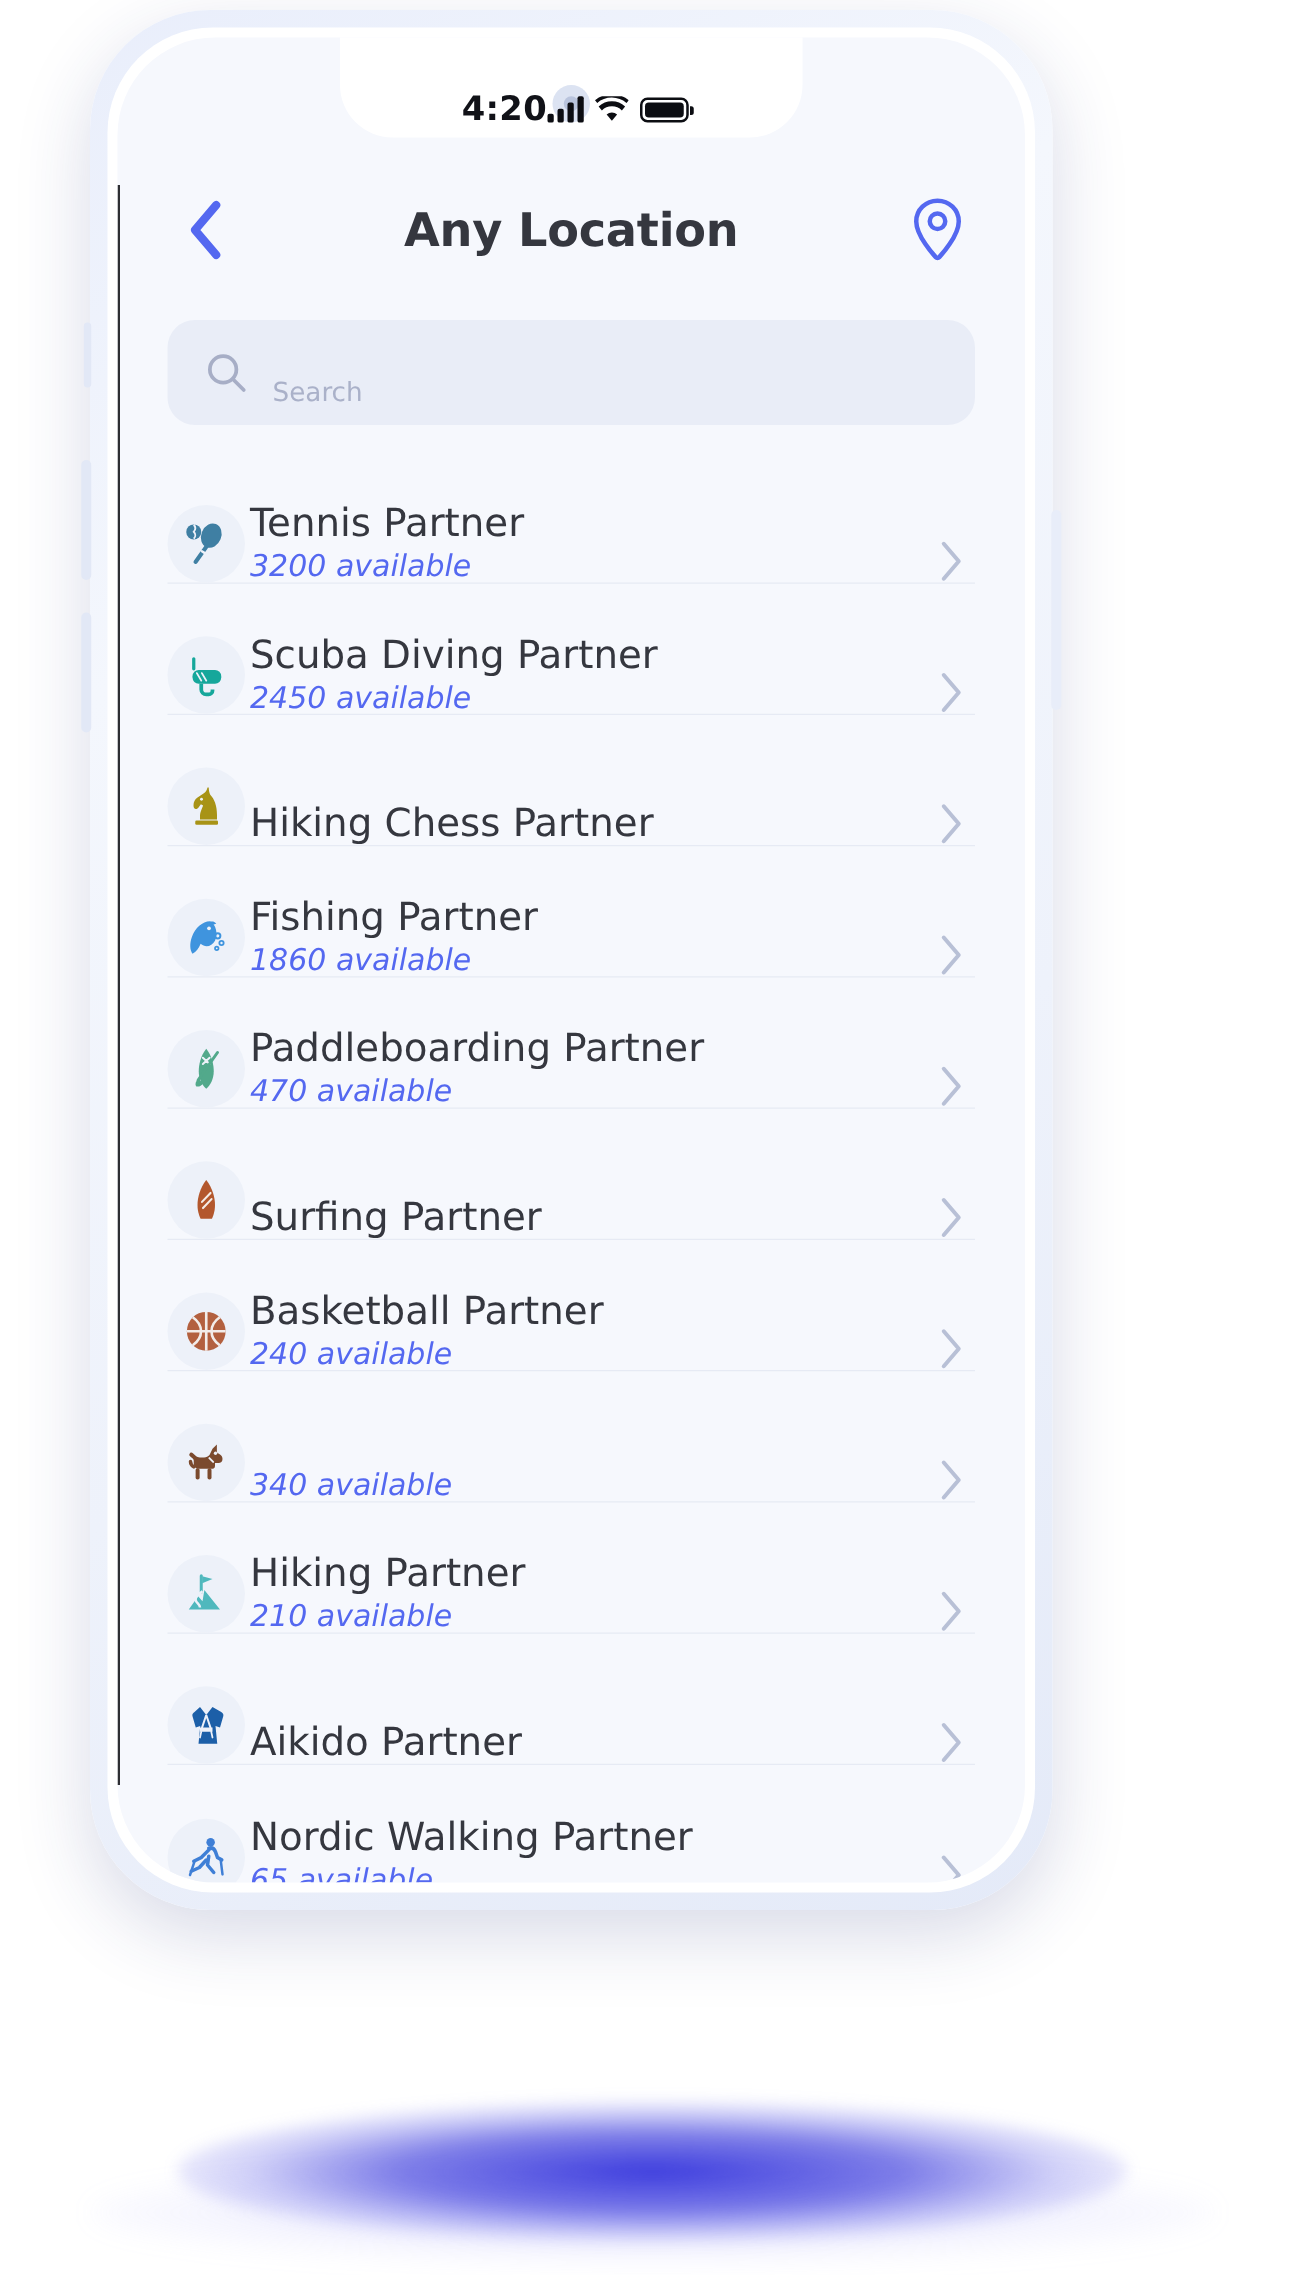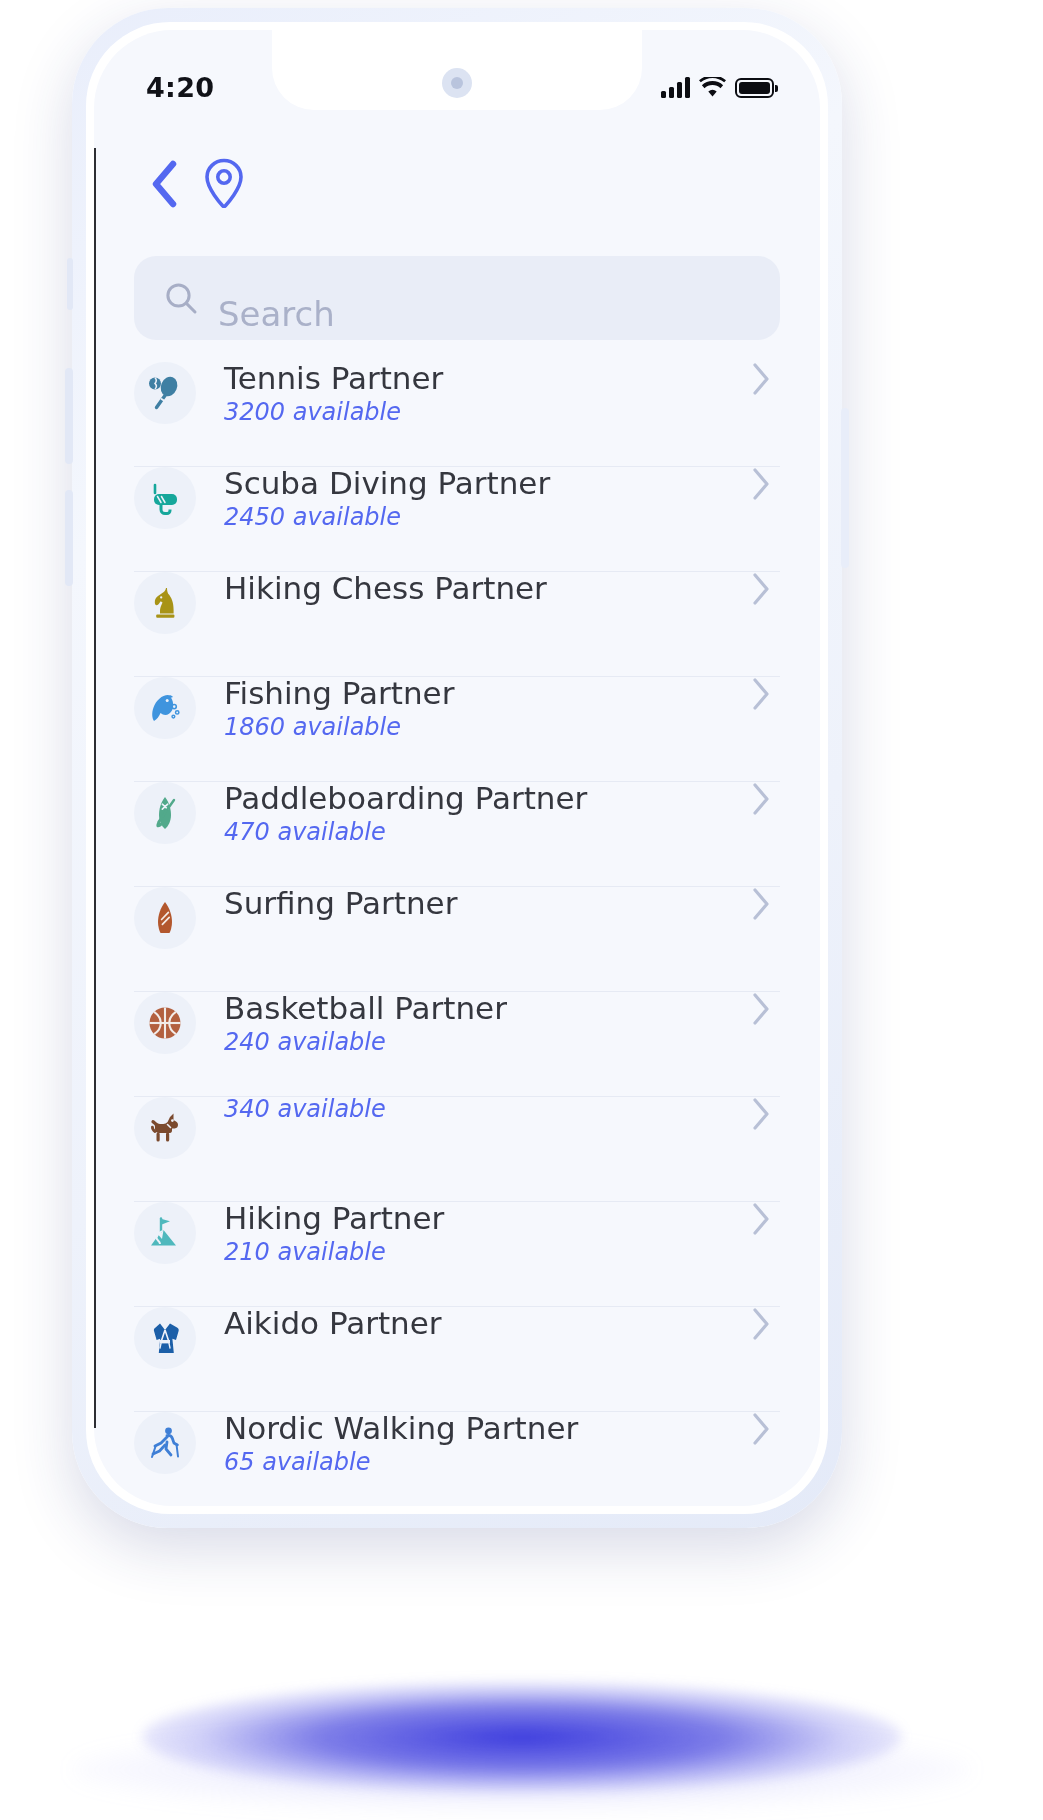--- a/index.html
+++ b/index.html
@@ -142,21 +142,21 @@
     background: #b9c4dd;
   }
 
   
   .statusbar {
     position: absolute;
     top: 0; left: 0; right: 0;
     height: 96px;
     display: flex;
     align-items: center;
-    justify-content: space-between;
+    justify-content: center;
     padding: 18px 46px 0 52px;
     z-index: 8;
   }
   .clock {
     font-size: 27px;
     font-weight: 700;
     color: #111218;
     letter-spacing: 0.3px;
   }
   .status-icons {
@@ -232,41 +232,40 @@
   .search-box {
     height: 84px;
     background: #e9edf7;
     border-radius: 22px;
     display: flex;
     align-items: center;
     padding: 0 30px;
     gap: 20px;
   }
   .search-placeholder {
-    font-size: 34px;
+    font-size: 21px;
     color: #aab1c9;
     font-weight: 400;
     margin-top: 32px;
   }
 
   
   .list {
     position: absolute;
     top: 332px;
     left: 0; right: 0;
     bottom: 0;
     padding: 0 40px;
     overflow: hidden;
     z-index: 4;
   }
   .row {
     display: flex;
-    align-items: flex-start;
+    align-items: flex-end;
     height: 105px;
-    gap: 24px;
     border-bottom: 1.5px solid #e6eaf4;
     cursor: pointer;
   }
   .row:last-child { border-bottom: none; }
 
   .row-icon {
     flex: 0 0 auto;
     width: 62px; height: 62px;
     border-radius: 50%;
     background: #edf1f9;
@@ -360,20 +359,21 @@
               </div>
           </div>
         </div>
 
         <div class="appbar">
           <div class="back-btn">
             <svg width="30" height="48" viewBox="0 0 30 48">
               <path d="M24 4 L7 24 L24 44" fill="none" stroke="#5468f0" stroke-width="6.5" stroke-linecap="round" stroke-linejoin="round"></path>
             </svg>
           </div>
+          <div class="app-title">Any Location</div>
           <div class="pin-btn">
             <svg width="44" height="54" viewBox="0 0 44 54">
               <path d="M22 3.5c-9.4 0-17 7.4-17 16.6 0 11.6 14.3 27.2 15.6 28.6a1.9 1.9 0 002.8 0C24.7 47.3 39 31.7 39 20.1 39 10.9 31.4 3.5 22 3.5z" fill="none" stroke="#5468f0" stroke-width="3.6"></path>
               <circle cx="22" cy="20" r="6.2" fill="none" stroke="#5468f0" stroke-width="3.6"></circle>
             </svg>
           </div>
         </div>
 
         <div class="search-wrap">
           <div class="search-box">

